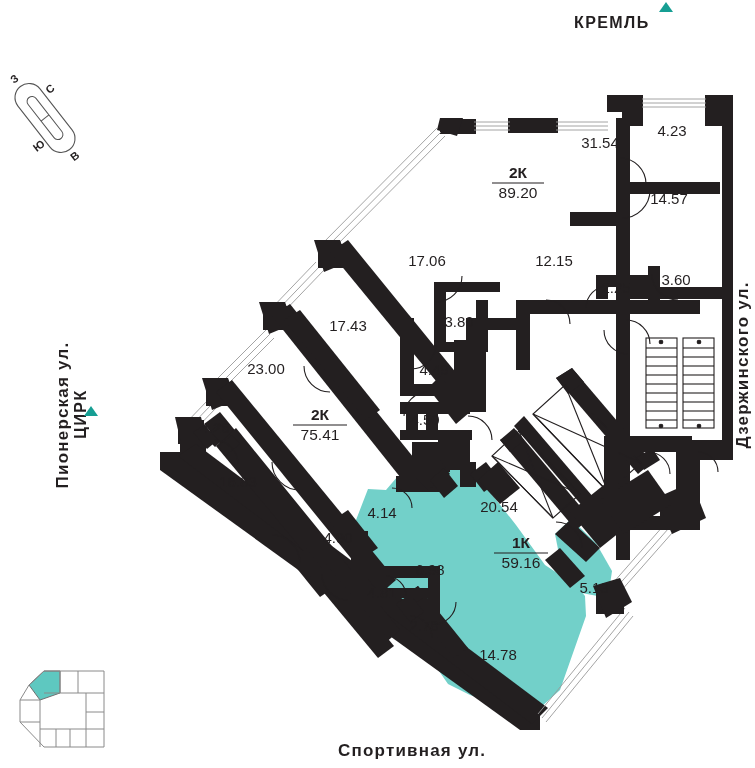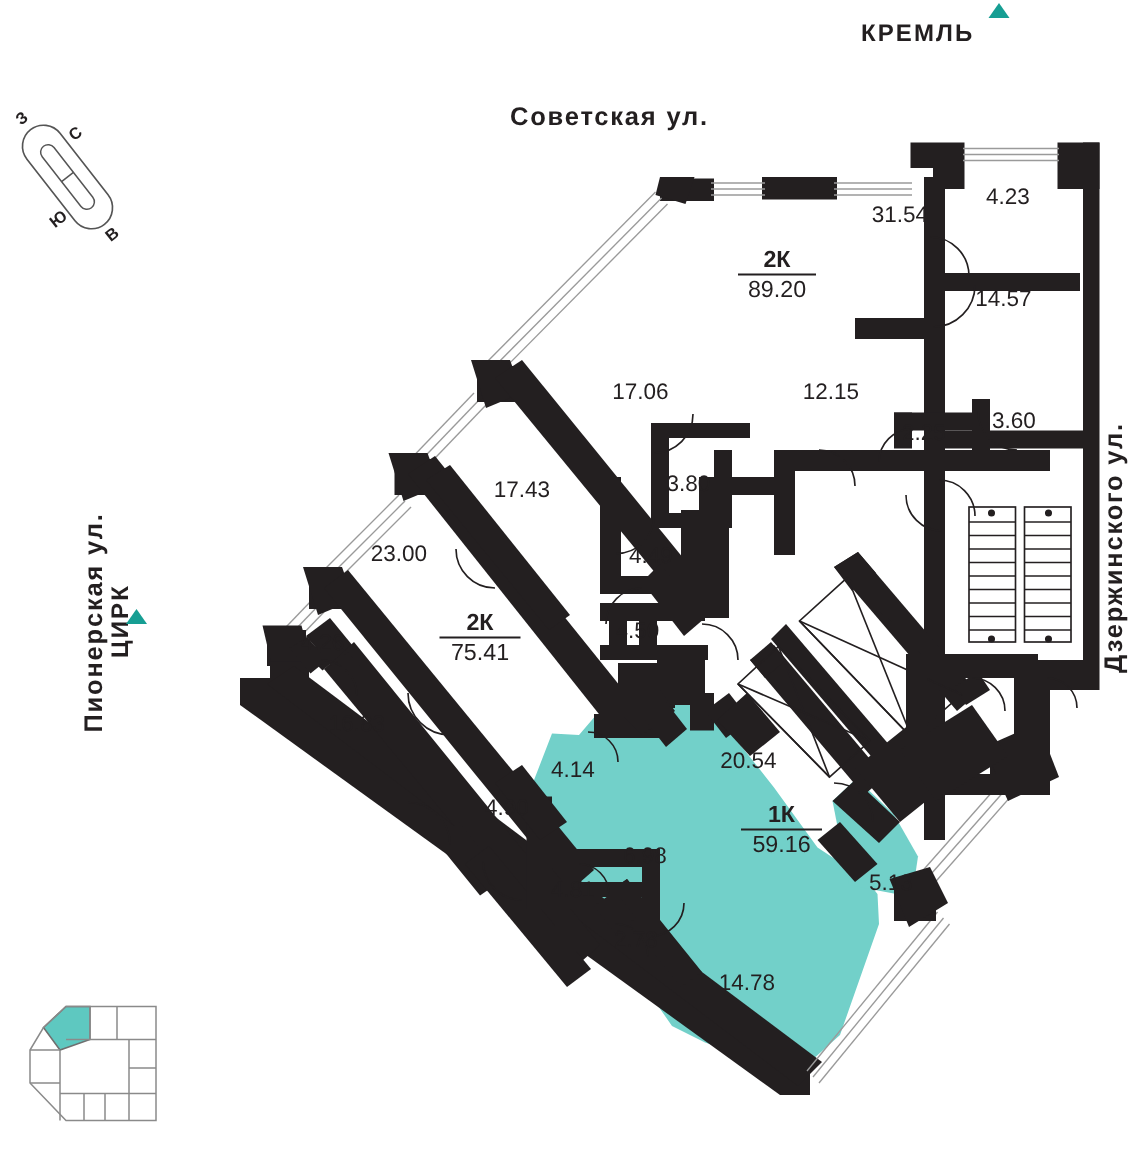--- a/index.html
+++ b/index.html
@@ -395,21 +395,21 @@
         <line x1="86" y1="712" x2="104" y2="712"></line>
         <line x1="86" y1="729" x2="104" y2="729"></line>
         <line x1="40" y1="729" x2="86" y2="729"></line>
         <line x1="56" y1="729" x2="56" y2="747"></line>
         <line x1="70" y1="729" x2="70" y2="747"></line>
       </g>
     </g>
 
   </svg>
 
-  <div class="street-label street-top">Советская ул.</div>
+  <div class="street-label street-bottom">Спортивная ул.</div>
   <div class="street-label street-left">Пионерская ул.</div>
   <div class="street-label street-right">Дзержинского ул.</div>
 
   <div class="poi poi-kremlin">КРЕМЛЬ</div>
   <div class="poi-marker marker-kremlin"></div>
 
   <div class="poi poi-circus">ЦИРК</div>
   <div class="poi-marker marker-circus"></div>
 
 </div>

